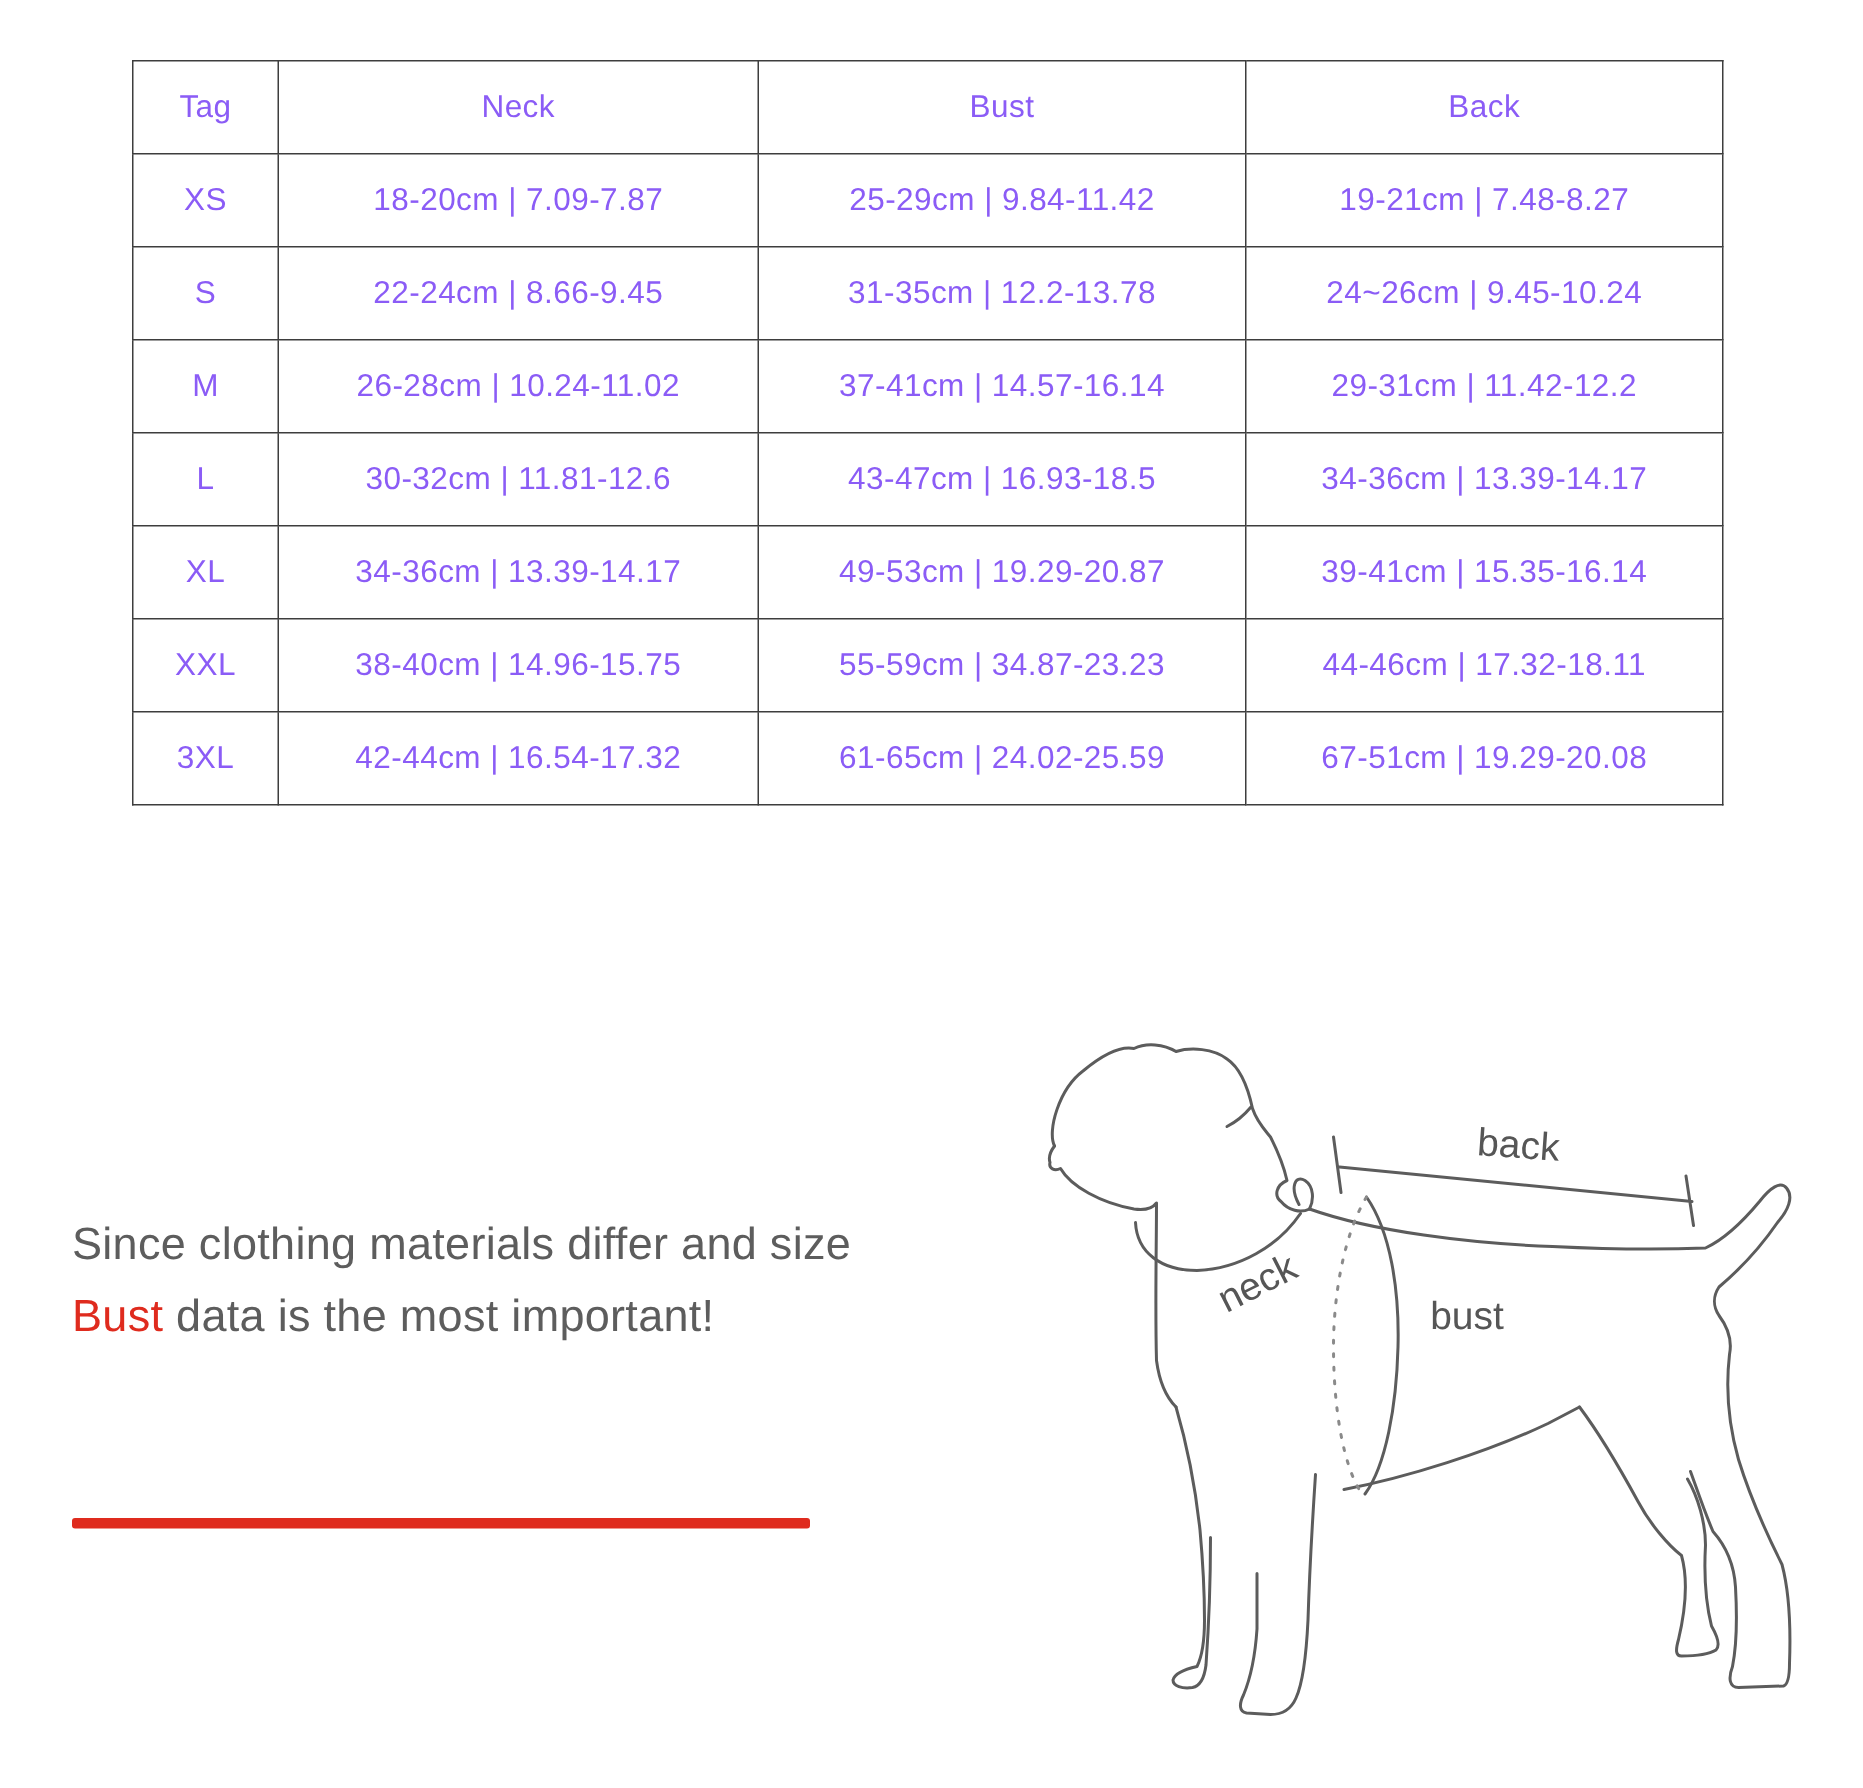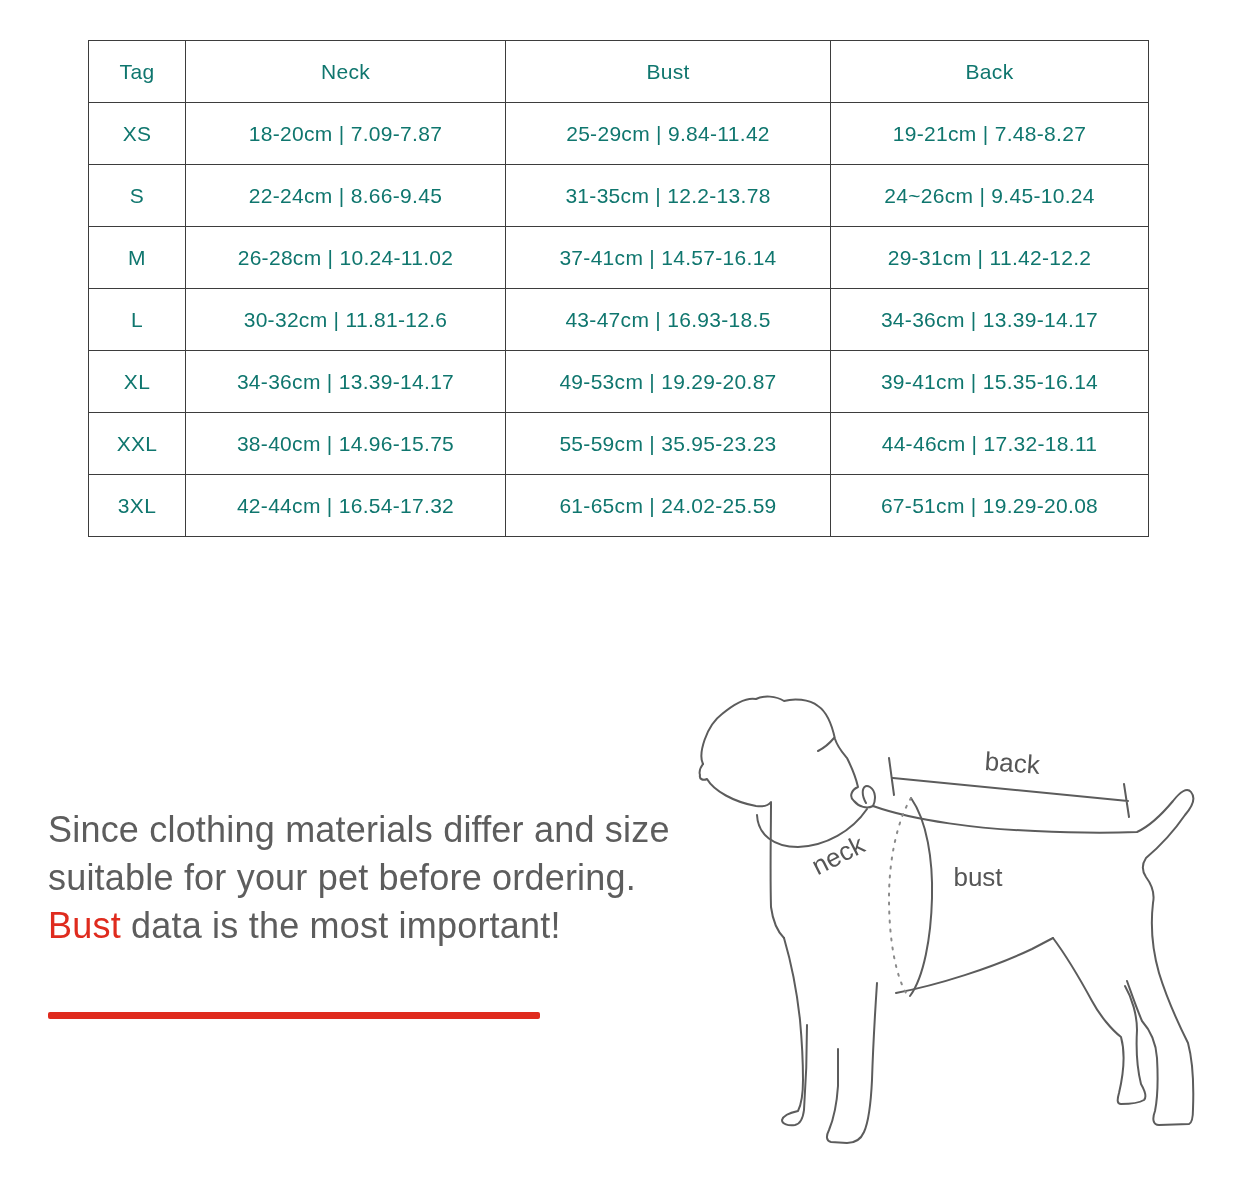--- a/index.html
+++ b/index.html
@@ -9,32 +9,32 @@
   }
   
   .size-table{
     position:absolute;left:88px;top:40px;
     border-collapse:collapse;table-layout:fixed;width:1060px;
   }
   .size-table td{
     border:1.5px solid #3d3d3d;
     height:61px;
     text-align:center;vertical-align:middle;
-    font-size:21px;color:#0f766e;
+    font-size:21px;color:#8b5cf6;
     letter-spacing:.3px;
     padding:0 4px;white-space:nowrap;overflow:hidden;
   }
   .size-table col.c0{width:97px;}
   .size-table col.c1{width:320px;}
   .size-table col.c2{width:325px;}
   .size-table col.c3{width:318px;}
   
   .note{
     position:absolute;left:48px;top:806px;
-    font-size:36px;line-height:48px;color:#5d5d5d;
+    font-size:30px;line-height:48px;color:#5d5d5d;
     letter-spacing:.2px;
   }
   .note .red{color:#df2b1e;}
   .note-underline{
     position:absolute;left:48px;top:1012px;width:492px;height:7px;
     background:#df2b1e;border-radius:2px;
   }
   
   .dog-svg{position:absolute;left:680px;top:680px;}
   .dog-line{fill:none;stroke:#5c5c5c;stroke-width:2;stroke-linecap:round;stroke-linejoin:round;}
@@ -86,35 +86,34 @@
       </tr>
       <tr>
         <td>XL</td>
         <td>34-36cm | 13.39-14.17</td>
         <td>49-53cm | 19.29-20.87</td>
         <td>39-41cm | 15.35-16.14</td>
       </tr>
       <tr>
         <td>XXL</td>
         <td>38-40cm | 14.96-15.75</td>
-        <td>55-59cm | 35.95-23.23</td>
+        <td>55-59cm | 34.87-23.23</td>
         <td>44-46cm | 17.32-18.11</td>
       </tr>
       <tr>
         <td>3XL</td>
         <td>42-44cm | 16.54-17.32</td>
         <td>61-65cm | 24.02-25.59</td>
         <td>67-51cm | 19.29-20.08</td>
       </tr>
     </tbody>
   </table>
 
   <div class="note">
     <div>Since clothing materials differ and size</div>
-    <div>suitable for your pet before ordering.</div>
     <div><span class="red">Bust</span><span> data is the most important!</span></div>
   </div>
   <div class="note-underline"></div>
 
   <svg class="dog-svg" width="562" height="512" viewBox="0 0 562 512" xmlns="http://www.w3.org/2000/svg">
 
     <path class="dog-line" d="
       M 23 84
       C 18 74 26 46 42 34
       C 54 24 66 17 76 19

